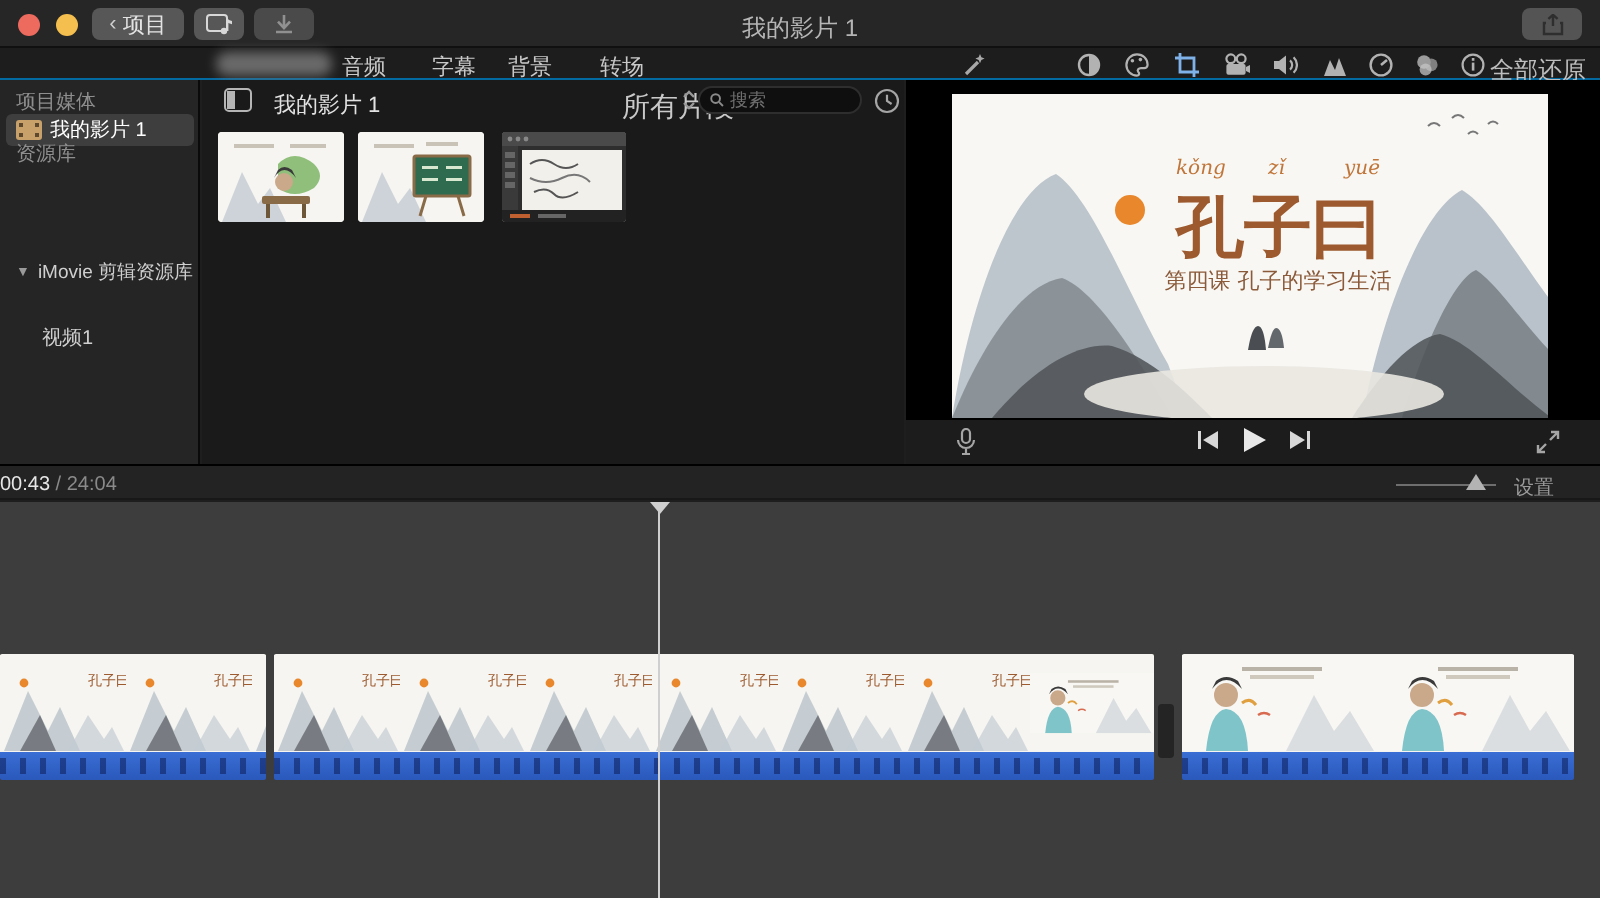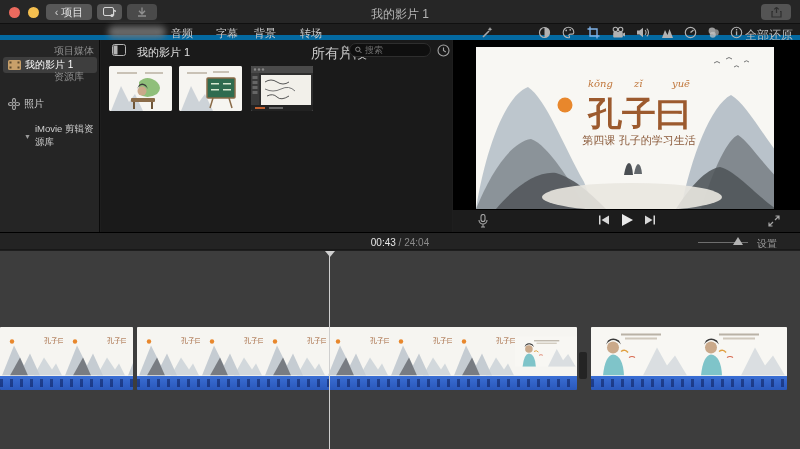--- a/index.html
+++ b/index.html
@@ -14,30 +14,30 @@
   .light.red{ background:#ec6a5e; } .light.yellow{ background:#f5bf4f; } .light.green{ background:#61c554; }
   .tb-btn { position:absolute; top:4px; height:16px; background:#575757; border-radius:4px; display:flex; align-items:center; justify-content:center; color:#e3e3e3; font-size:11px; }
   .btn-back { left:46px; width:46px; gap:3px; }
   .btn-back .chev { font-size:11px; color:#d0d0d0; }
   .btn-media { left:97px; width:25px; }
   .btn-import { left:127px; width:30px; background:#4a4a4a; color:#8b8b8b; }
   .win-title { position:absolute; left:0; right:0; top:6px; text-align:center; color:#b5b5b5; font-size:12px; }
   .btn-share { position:absolute; right:9px; top:4px; width:30px; height:16px; background:#545454; border-radius:4px; display:flex; align-items:center; justify-content:center; }
 
   
-  .subbar { position:absolute; left:0; top:24px; width:800px; height:16px; background:#1d1d1d; border-bottom:5px solid #0369a1; }
+  .subbar { position:absolute; left:0; top:24px; width:800px; height:16px; background:#1d1d1d; border-bottom:1px solid #0369a1; }
   .tab-blur { position:absolute; left:108px; top:2px; width:58px; height:12px; border-radius:6px; background:#787878; filter:blur(3px); opacity:.85; }
   .tab { position:absolute; top:2px; font-size:11px; color:#c9c9c9; cursor:default; }
   .tab1{ left:171px; } .tab2{ left:216px; } .tab3{ left:254px; } .tab4{ left:300px; }
   .tool-ic { position:absolute; top:2px; width:13px; height:13px; }
   .revert-all { position:absolute; left:745px; top:3px; font-size:12px; color:#bdbdbd; }
 
   
   .sidebar { position:absolute; left:0; top:40px; width:100px; height:192px; background:#252525; border-right:1px solid #0a0a0a; }
-  .side-h { position:absolute; left:8px; color:#8e8e8e; font-size:10px;margin-left:46px; }
+  .side-h { position:absolute; left:8px; color:#8e8e8e; font-size:10px; }
   .side-row { position:absolute; left:0; width:100px; height:16px; display:flex; align-items:center; gap:4px; color:#cfcfcf; font-size:10px; }
   .side-row.sel { left:3px; width:94px; background:#3e3e3e; border-radius:3px; color:#fff; padding-left:5px; }
   .ind1{ padding-left:8px; } .ind2{ padding-left:21px; }
   .disc { color:#9a9a9a; font-size:7px; }
 
   .browser { position:absolute; left:101px; top:40px; width:351px; height:192px; background:#1a1a1a; }
   .br-head { position:absolute; left:0; top:0; width:351px; height:22px; }
   .br-title { position:absolute; left:36px; top:5px; color:#e2e2e2; font-size:11px; }
   .panel-ic { position:absolute; left:11px; top:4px; }
   .filter { position:absolute; left:210px; top:5px; color:#c9c9c9; font-size:14px; }
@@ -51,21 +51,21 @@
 
   .preview { position:absolute; left:453px; top:40px; width:347px; height:192px; background:#000; }
   .viewer { position:absolute; left:23px; top:7px; width:298px; height:162px; background:#f7f6f2; overflow:hidden; }
   .controls { position:absolute; left:0; top:170px; width:347px; height:22px; background:#1c1c1c; }
   .mic { position:absolute; left:25px; top:4px; }
   .transport { position:absolute; left:0; right:0; top:3px; display:flex; justify-content:center; align-items:center; gap:10px; }
   .fullscreen { position:absolute; right:20px; top:5px; }
 
   
   .tl-bar { position:absolute; left:0; top:232px; width:800px; height:18px; background:#232323; border-top:1px solid #000; border-bottom:1px solid #181818; }
-  .tl-time { position:absolute; left:0; right:0; top:4px; text-align:center; font-size:10px; color:#e6e6e6; }
+  .tl-time { position:absolute; left:0; right:0; top:4px; text-align:left; font-size:10px; color:#e6e6e6; }
   .tl-time .dim { color:#8a8a8a; }
   .zoom-slider { position:absolute; left:698px; top:9px; width:50px; height:1px; background:#6e6e6e; }
   .zoom-thumb { position:absolute; left:733px; top:4px; width:0; height:0; border-left:5px solid transparent; border-right:5px solid transparent; border-bottom:8px solid #b3b3b3; }
   .settings-lbl { position:absolute; left:757px; top:4px; font-size:10px; color:#9b9b9b; }
 
   
   .timeline { position:absolute; left:0; top:251px; width:800px; height:198px; background:#3d3d3d; }
   .clip { position:absolute; top:76px; height:63px; overflow:hidden; border-radius:1px; }
   .clip .film { display:flex; height:49px; overflow:hidden; background:#f6f5f1; }
   .clip .wave { position:relative; height:14px; background:linear-gradient(180deg,#3a6ed4 0%,#2a58bb 100%); }
@@ -202,34 +202,26 @@
       <svg width="13" height="10" viewBox="0 0 13 10">
         <rect width="13" height="10" rx="1.5" fill="#c8a06a"></rect>
         <rect x="1.5" y="1.5" width="2" height="2" fill="#5d4a2e"></rect>
           <rect x="1.5" y="6.5" width="2" height="2" fill="#5d4a2e"></rect>
         <rect x="9.5" y="1.5" width="2" height="2" fill="#5d4a2e"></rect>
           <rect x="9.5" y="6.5" width="2" height="2" fill="#5d4a2e"></rect>
       </svg>
       <span>我的影片 1</span>
     </div>
     <div class="side-h" style="top:30px">资源库</div>
-    <div class="side-row ind1" style="top:56px">
-      <svg width="12" height="12" viewBox="0 0 12 12">
-        <g fill="none" stroke="#a8a8a8" stroke-width="1.1">
-          <ellipse cx="6" cy="2.6" rx="1.5" ry="2.1"></ellipse>
-          <ellipse cx="6" cy="9.4" rx="1.5" ry="2.1"></ellipse>
-          <ellipse cx="2.6" cy="6" rx="2.1" ry="1.5"></ellipse>
-          <ellipse cx="9.4" cy="6" rx="2.1" ry="1.5"></ellipse>
-        </g>
-      </svg>
-      <span>照片</span>
-    </div>
-    <div class="side-row" style="top:88px; padding-left:24px">
+    <div class="side-row" style="top:88px; padding-left:8px">
       <span class="disc">▼</span>
       <span style="font-size:9.5px">iMovie 剪辑资源库</span>
+    </div>
+    <div class="side-row ind2" style="top:121px">
+      <span>视频1</span>
     </div>
   </div>
 
   <div class="browser">
     <div class="br-head">
       <svg class="panel-ic" width="14" height="12" viewBox="0 0 14 12">
         <rect x="0.5" y="0.5" width="13" height="11" rx="2" fill="none" stroke="#b5b5b5"></rect>
         <rect x="1.5" y="1.5" width="4" height="9" fill="#b5b5b5"></rect>
       </svg>
       <span class="br-title">我的影片 1</span>

